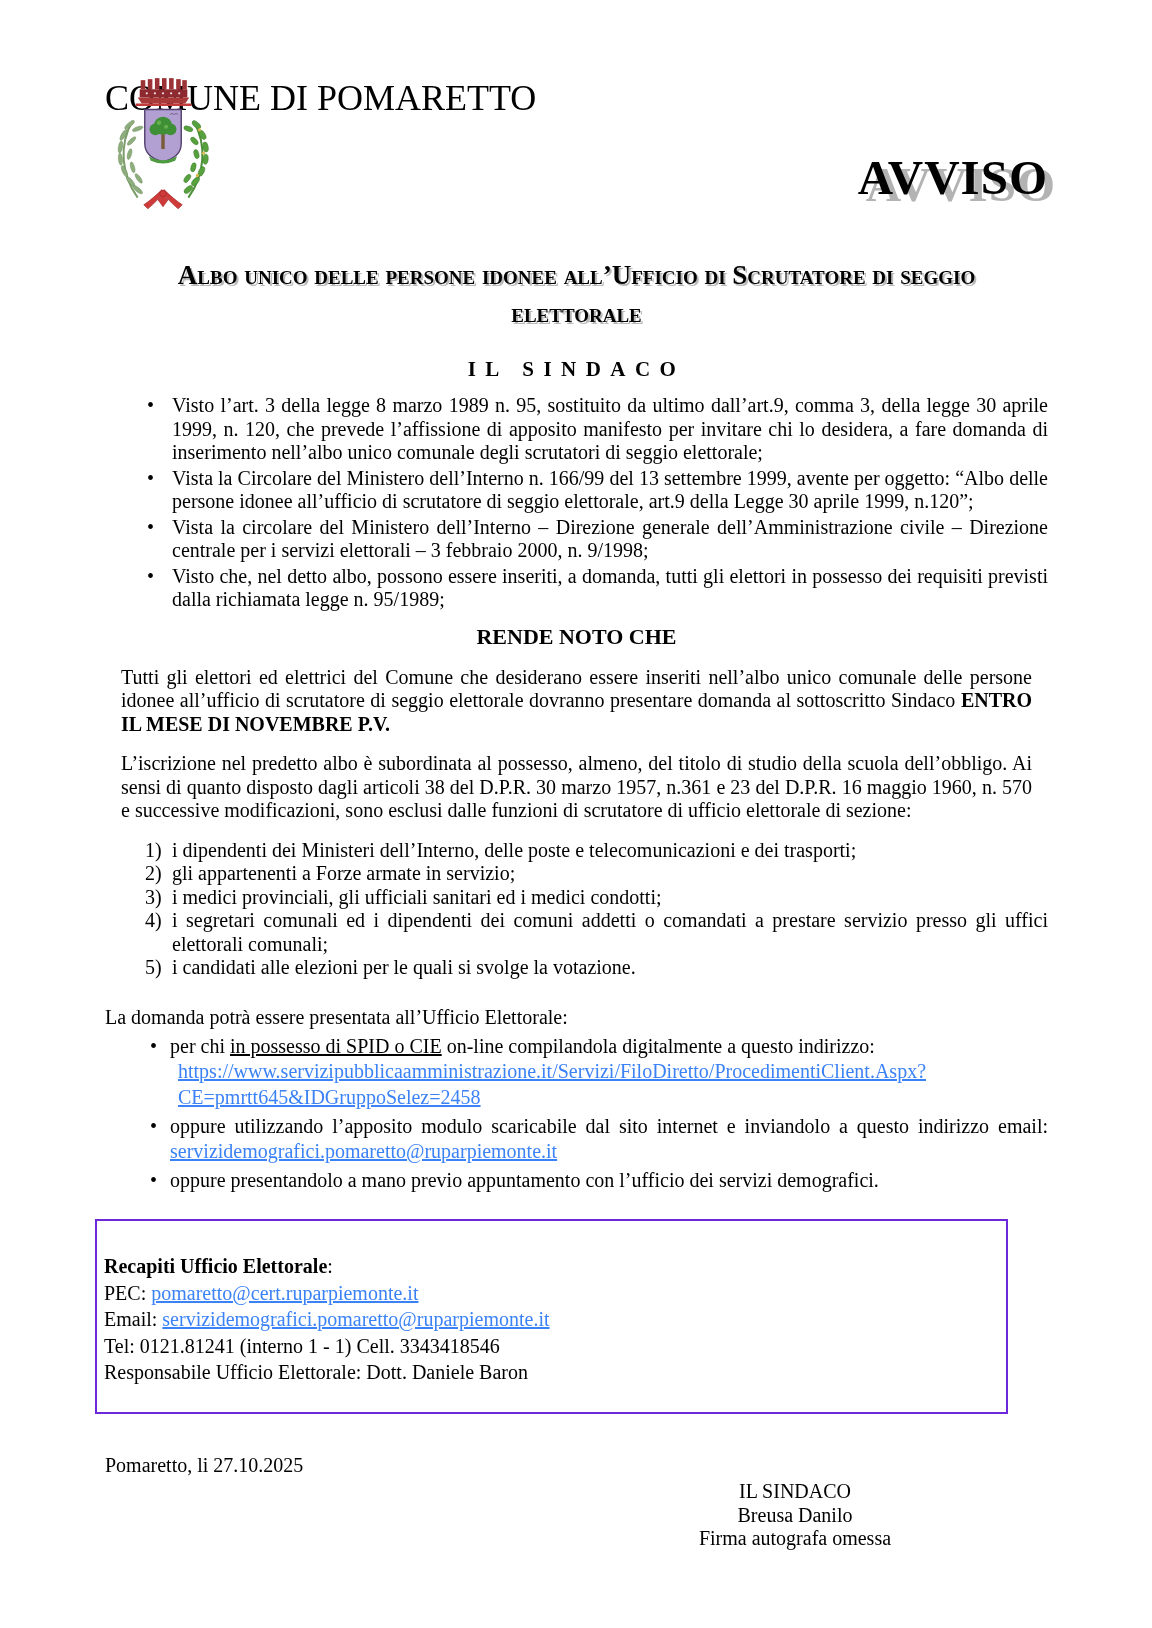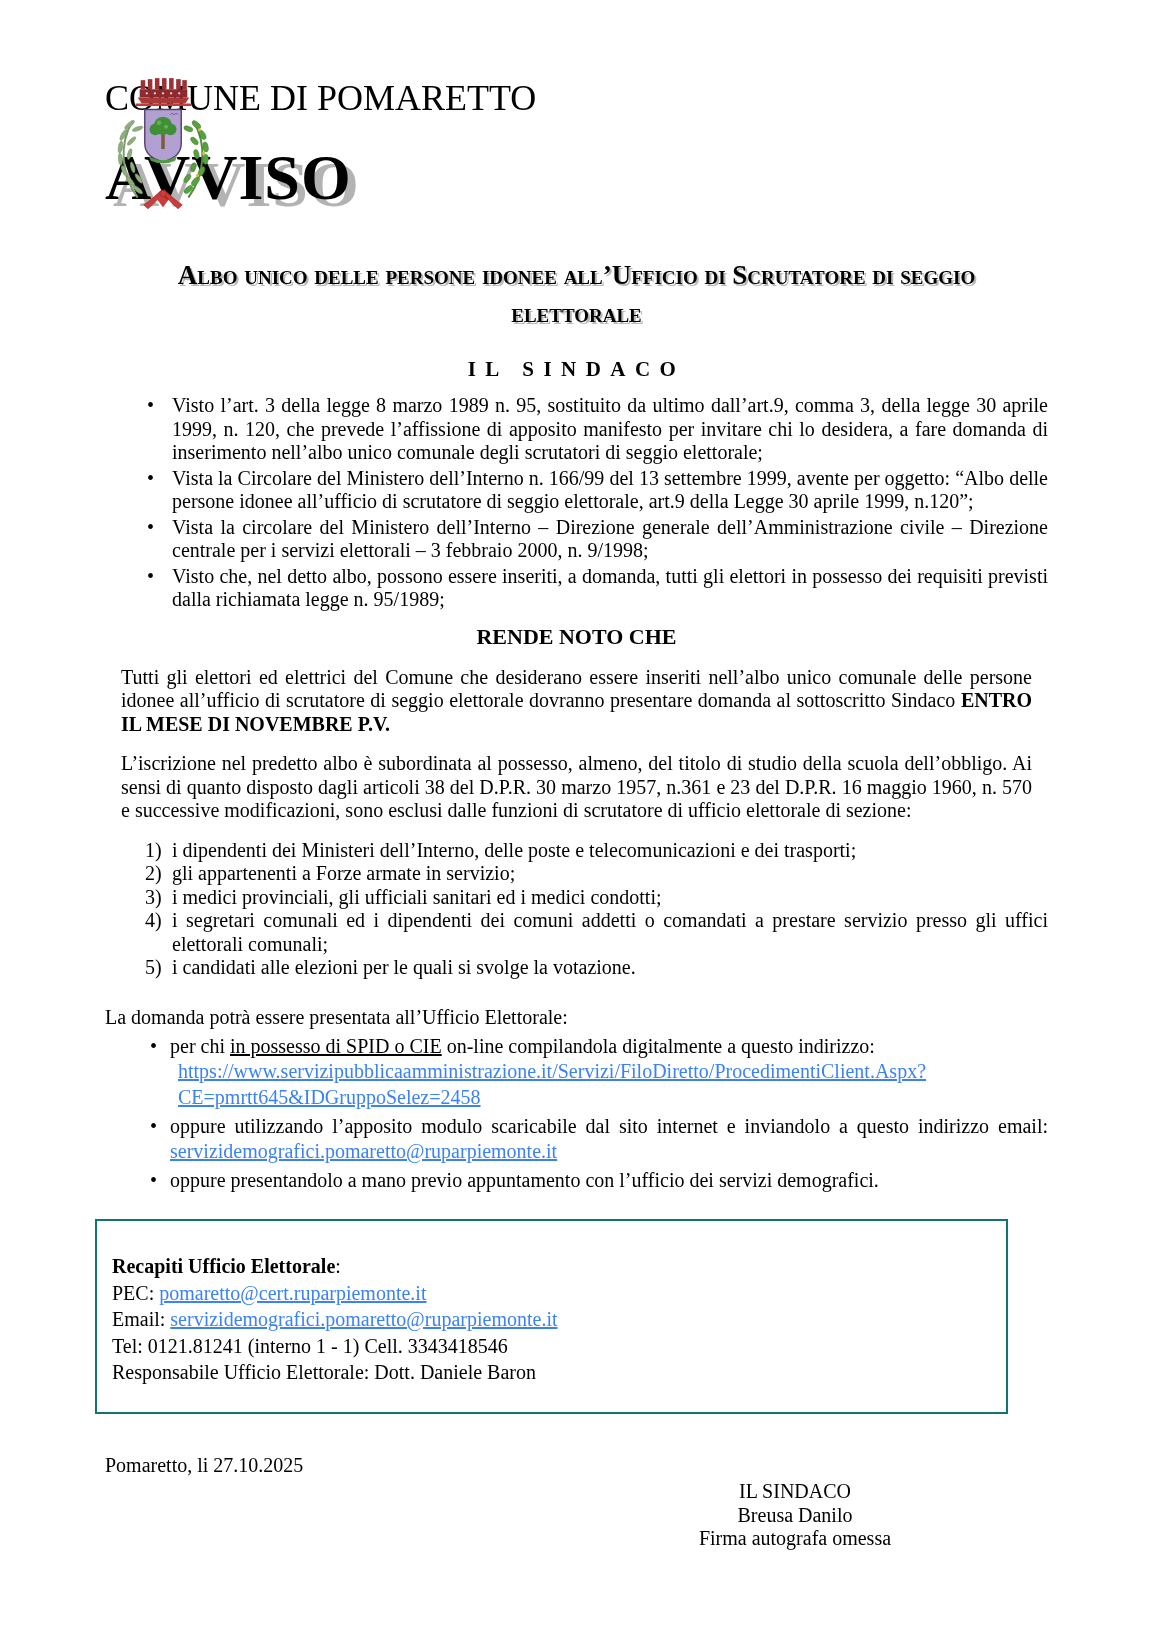--- a/index.html
+++ b/index.html
@@ -5,21 +5,21 @@
   html,body { margin:0; padding:0; background:#ffffff; }
   .page {
     position:relative; width:1152px; height:1628px; box-sizing:border-box;
     padding:78px 104px 0 105px; overflow:hidden;
     font-family:"Liberation Serif","DejaVu Serif",serif;
     font-size:20px; line-height:23.5px; color:#000;
   }
   .logo { position:absolute; left:101px; top:68px; width:124px; height:154px; }
   .municipality { text-align:left; font-size:36px; line-height:40px; font-weight:normal; }
   .avviso {
-    text-align:left; font-size:64px; line-height:72px; font-weight:bold; margin-top:24px;
+    text-align:right; font-size:49px; line-height:72px; font-weight:bold; margin-top:24px;
     text-shadow:8px 7px 0 #b3b3b3; letter-spacing:1px;
   }
   .subject {
     text-align:center; font-weight:bold; font-variant:small-caps;
     font-size:27px; line-height:38px; margin:42px auto 0 auto; max-width:900px;
     text-shadow:2px 2px 0 #b9b9b9;
   }
   .sindaco { text-align:center; font-weight:bold; font-size:21px; line-height:27px; margin-top:24px; letter-spacing:0.45em; }
   .premises { margin-top:11px; }
   .bullet-item { position:relative; padding-left:67px; text-align:justify; margin-bottom:2px; }
@@ -28,22 +28,22 @@
   .para { margin:16px; text-align:justify; }
   .numbered { position:relative; padding-left:67px; text-align:justify; }
   .numbered .num { position:absolute; left:40px; }
   .submission-intro { margin:26px 0 5px 0; }
   .sub-bullet { position:relative; padding-left:65px; text-align:justify; margin-top:4px; line-height:25px; }
   .sub-bullet .marker { position:absolute; left:45px; }
   .u { text-decoration:underline; }
   .link { color:#3b82f6; text-decoration:underline; cursor:pointer; overflow-wrap:anywhere; }
   .link-block { display:block; padding-left:8px; line-height:25.5px; }
   .contact-box {
-    border:2px solid #0f766e; margin-top:26px; margin-left:-10px; width:913px; box-sizing:border-box;
-    padding:32px 16px 26px 15px;
+    border:2px solid #6d28d9; margin-top:26px; margin-left:-10px; width:913px; box-sizing:border-box;
+    padding:32px 16px 26px 7px;
   }
   .box-line { line-height:26.5px; }
   .box-line b { font-weight:bold; }
   .footer-date { margin:40px 0 0 0; }
   .signature { width:280px; margin-left:550px; margin-top:3px; text-align:center; }
   .signature div { line-height:23.5px; }
 </style>
 </head>
 <body>
 

